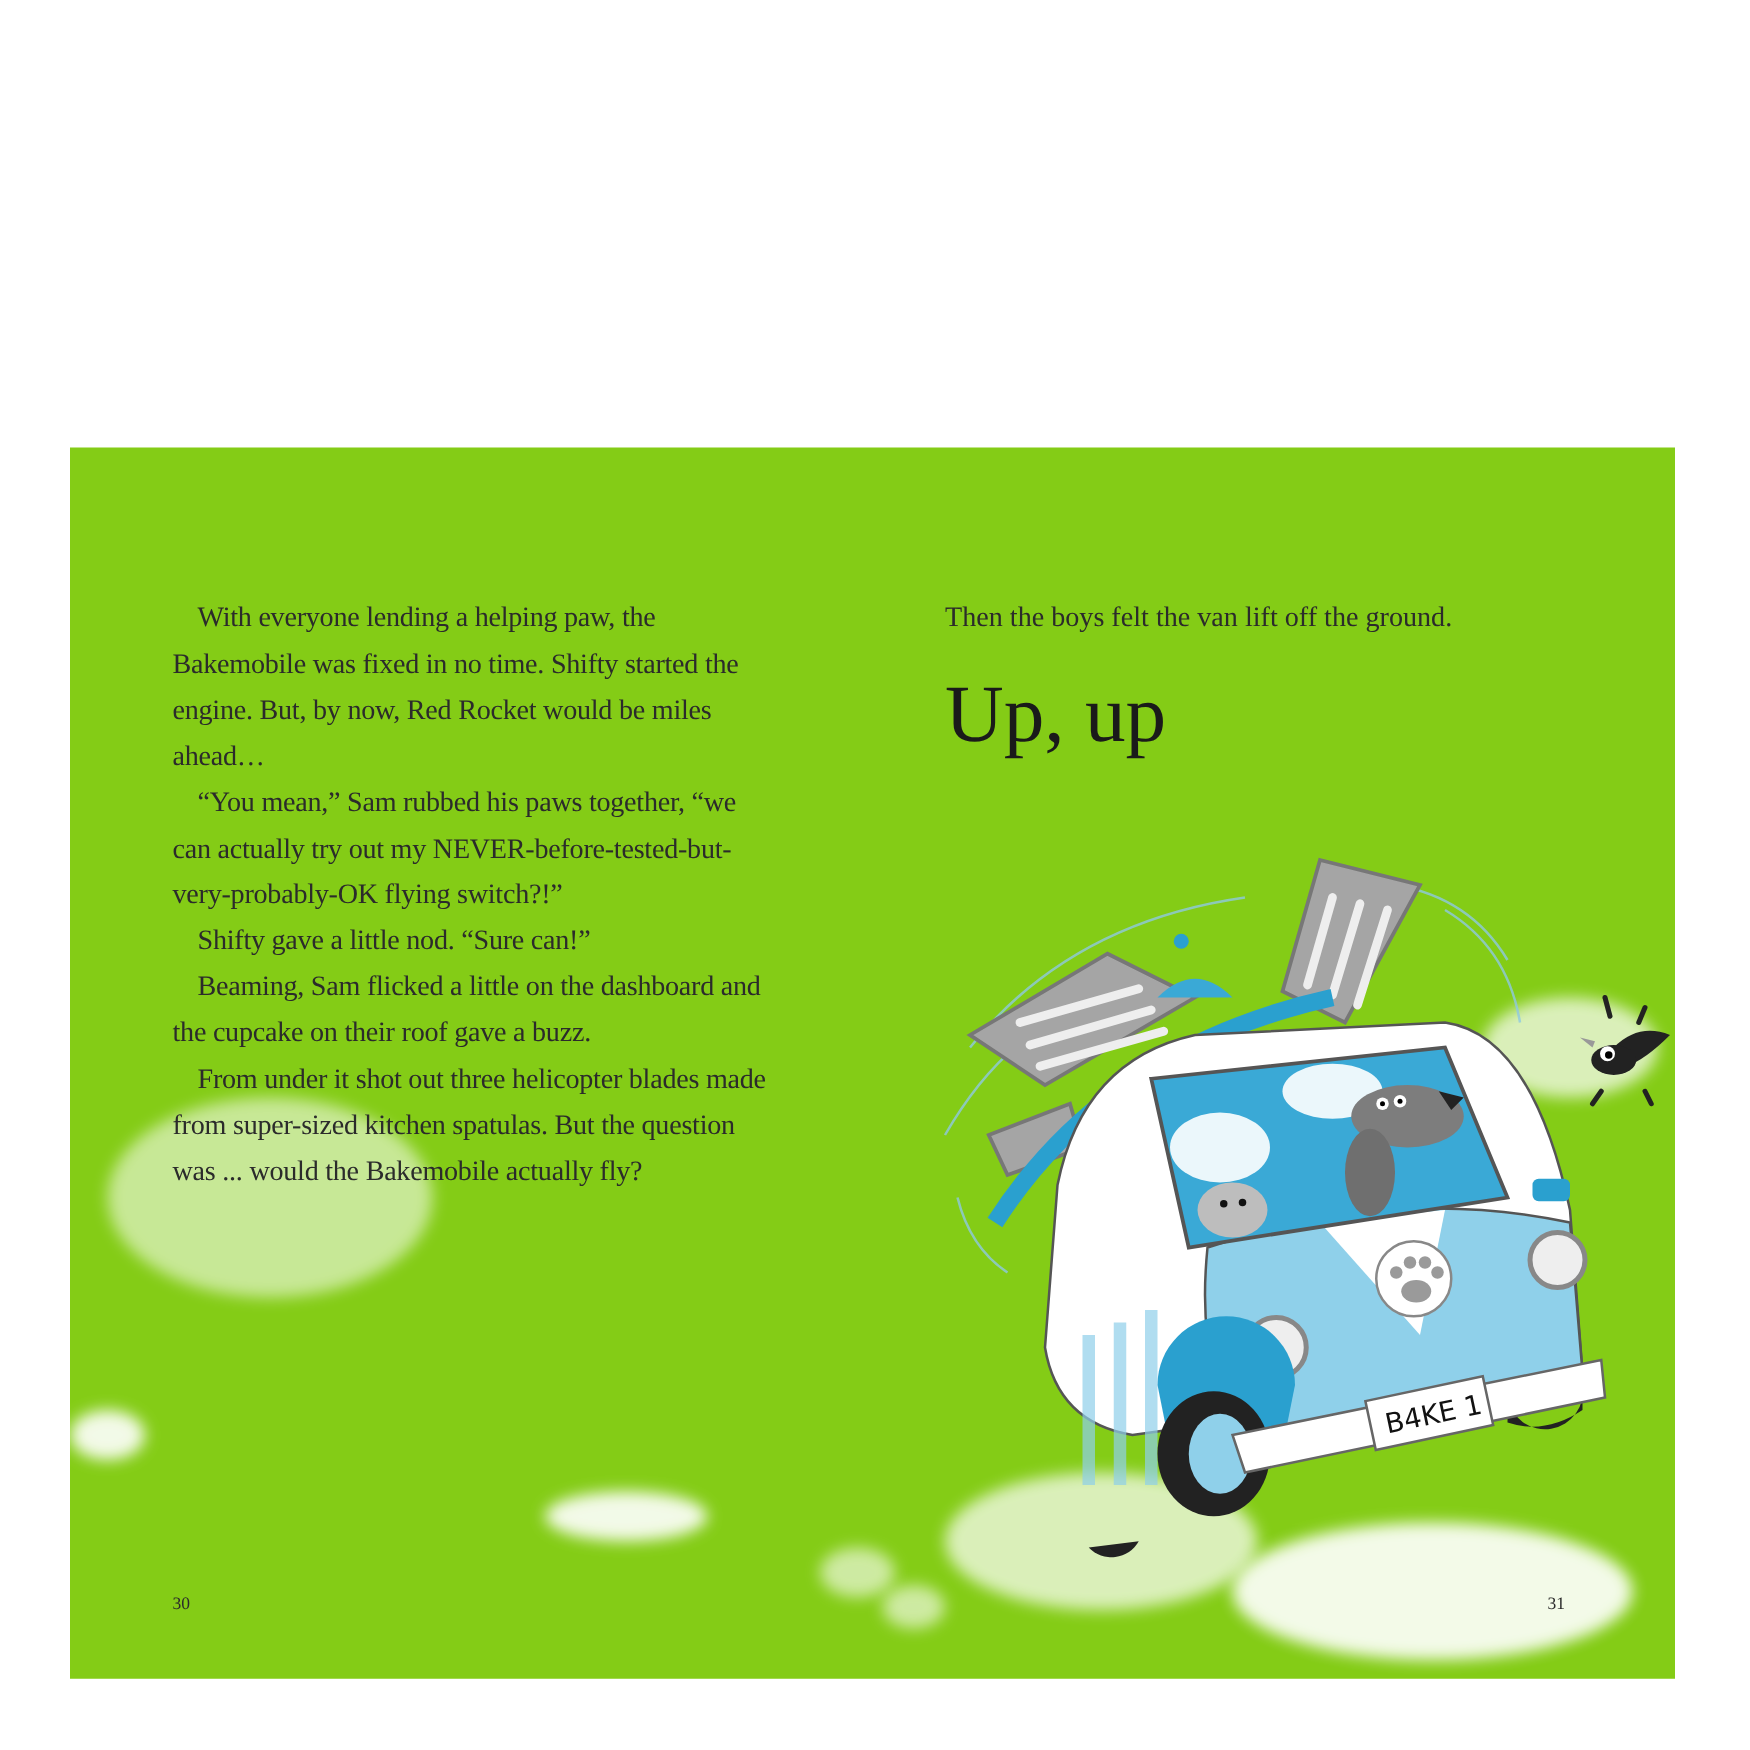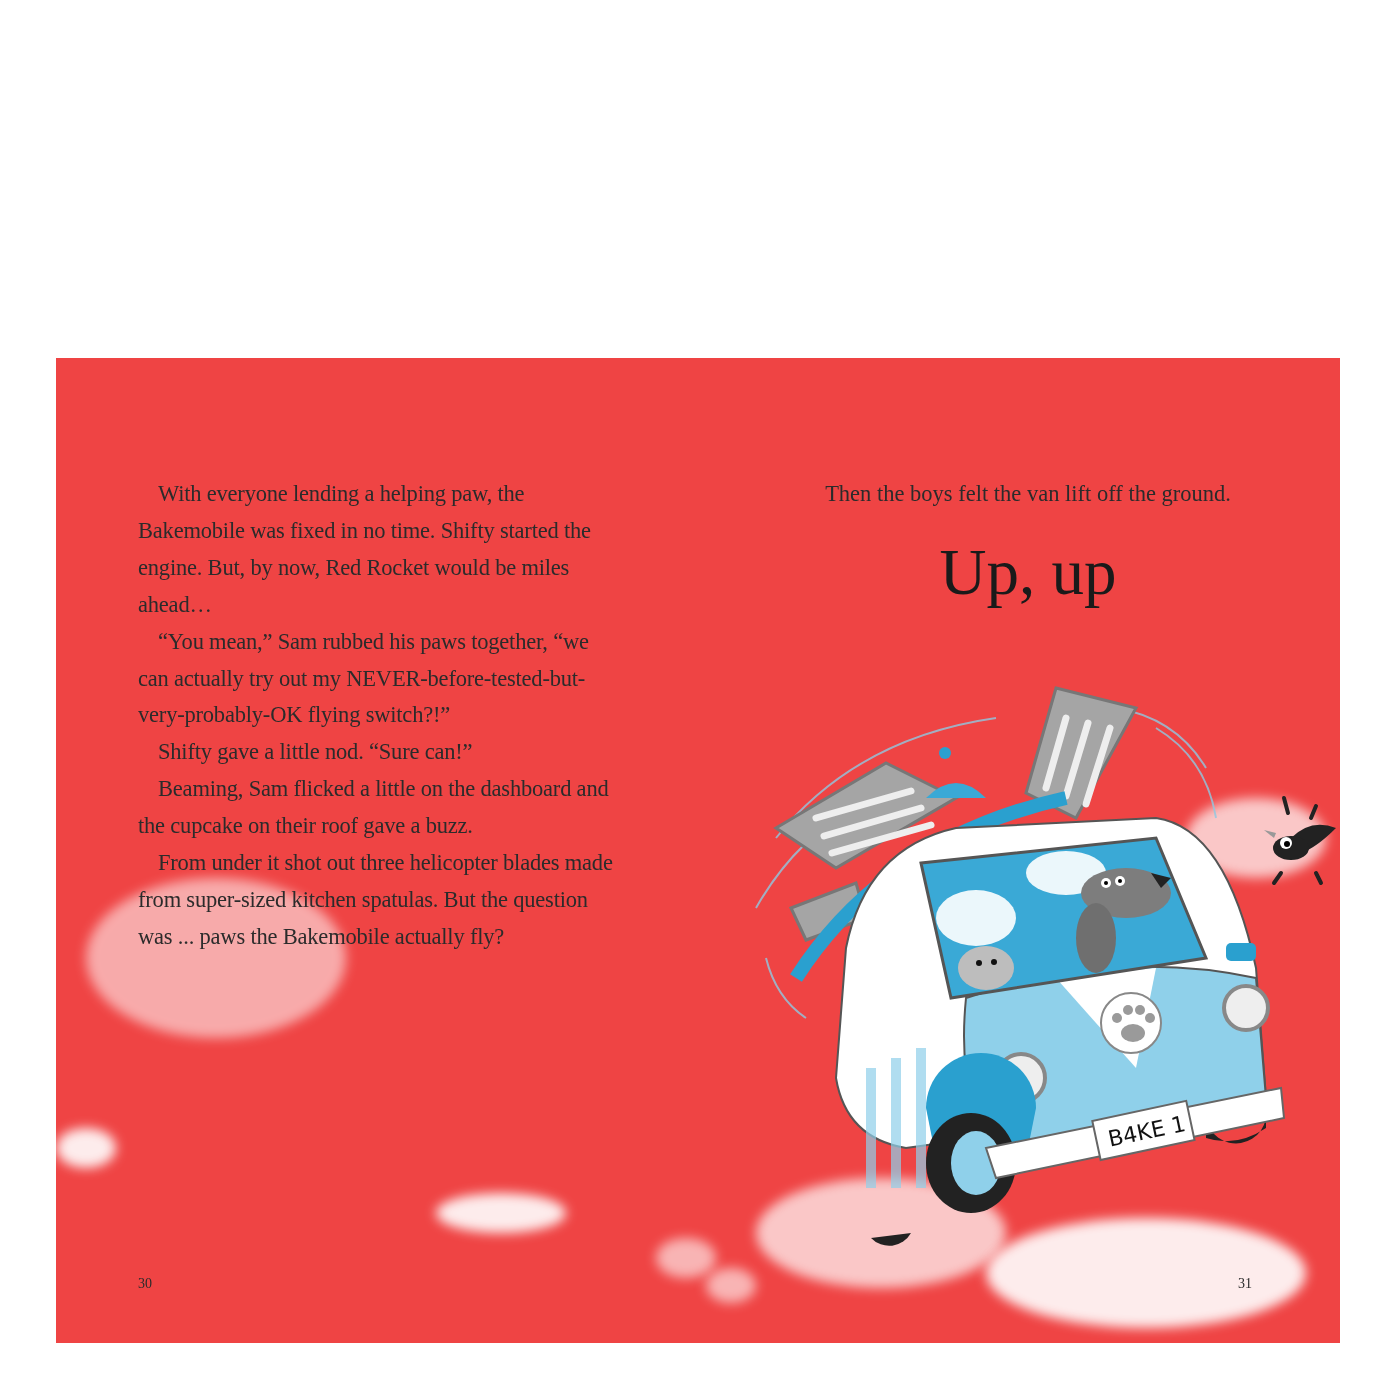--- a/index.html
+++ b/index.html
@@ -1,22 +1,22 @@
 <!DOCTYPE html>
 <html><head>
   <meta charset="utf-8">
   <style>
     html, body { margin: 0; padding: 0; background: #ffffff; }
     body { width: 1400px; height: 1400px; position: relative; overflow: hidden; font-family: "Liberation Serif", "DejaVu Serif", serif; color: #2a2a2a; }
-    .spread { position: absolute; left: 56px; top: 358px; width: 1284px; height: 985px; background: #ef4444; overflow: hidden; }
+    .spread { position: absolute; left: 56px; top: 358px; width: 1284px; height: 985px; background: #84cc16; overflow: hidden; }
     .cloud { position: absolute; background: #ffffff; border-radius: 50%; filter: blur(6px); opacity: 0.9; }
     .left-page { position: absolute; left: 82px; top: 118px; width: 480px; }
     .para { margin: 0; font-size: 22.5px; line-height: 36.9px; letter-spacing: -0.2px; color: #2b2b2b; }
     .para.indent { text-indent: 20px; }
-    .right-page { position: absolute; left: 700px; top: 118px; width: 544px; text-align: center; }
+    .right-page { position: absolute; left: 700px; top: 118px; width: 544px; text-align: left; }
     .intro { margin: 0; font-size: 22.5px; line-height: 36px; color: #2b2b2b; padding-left: 0; }
     .heading { margin: 28px 0 0 0; font-size: 65px; line-height: 64px; font-weight: normal; color: #1a1a1a; }
     .page-num { position: absolute; font-size: 14px; color: #2b2b2b; }
     .pn-left { left: 82px; top: 918px; }
     .pn-right { left: 1182px; top: 918px; }
     .illustration { position: absolute; left: 680px; top: 320px; width: 600px; height: 600px; }
     .plate-text { font-family: "DejaVu Sans", sans-serif; font-size: 22px; fill: #111; }
   </style>
 </head>
 <body>
@@ -30,21 +30,21 @@
   <div class="cloud" style="left:930px; top:860px; width:320px; height:110px;"></div>
   <div class="cloud" style="left:1130px; top:440px; width:140px; height:80px; opacity:0.7;"></div>
   <div class="cloud" style="left:600px; top:880px; width:60px; height:40px; opacity:0.6;"></div>
   <div class="cloud" style="left:650px; top:910px; width:50px; height:35px; opacity:0.6;"></div>
 
   <div class="left-page">
     <p class="para indent">With everyone lending a helping paw, the Bakemobile was fixed in no time. Shifty started the engine. But, by now, Red Rocket would be miles ahead…</p>
     <p class="para indent">“You mean,” Sam rubbed his paws together, “we can actually try out my NEVER-before-tested-but-very-probably-OK flying switch?!”</p>
     <p class="para indent">Shifty gave a little nod. “Sure can!”</p>
     <p class="para indent">Beaming, Sam flicked a little on the dashboard and the cupcake on their roof gave a buzz.</p>
-    <p class="para indent">From under it shot out three helicopter blades made from super-sized kitchen spatulas. But the question was ... paws the Bakemobile actually fly?</p>
+    <p class="para indent">From under it shot out three helicopter blades made from super-sized kitchen spatulas. But the question was ... would the Bakemobile actually fly?</p>
   </div>
   <div class="page-num pn-left">30</div>
 
   <div class="right-page">
     <p class="intro">Then the boys felt the van lift off the ground.</p>
     <h1 class="heading">
       <span style="display:block;">Up, up</span>
     </h1>
   </div>
 

